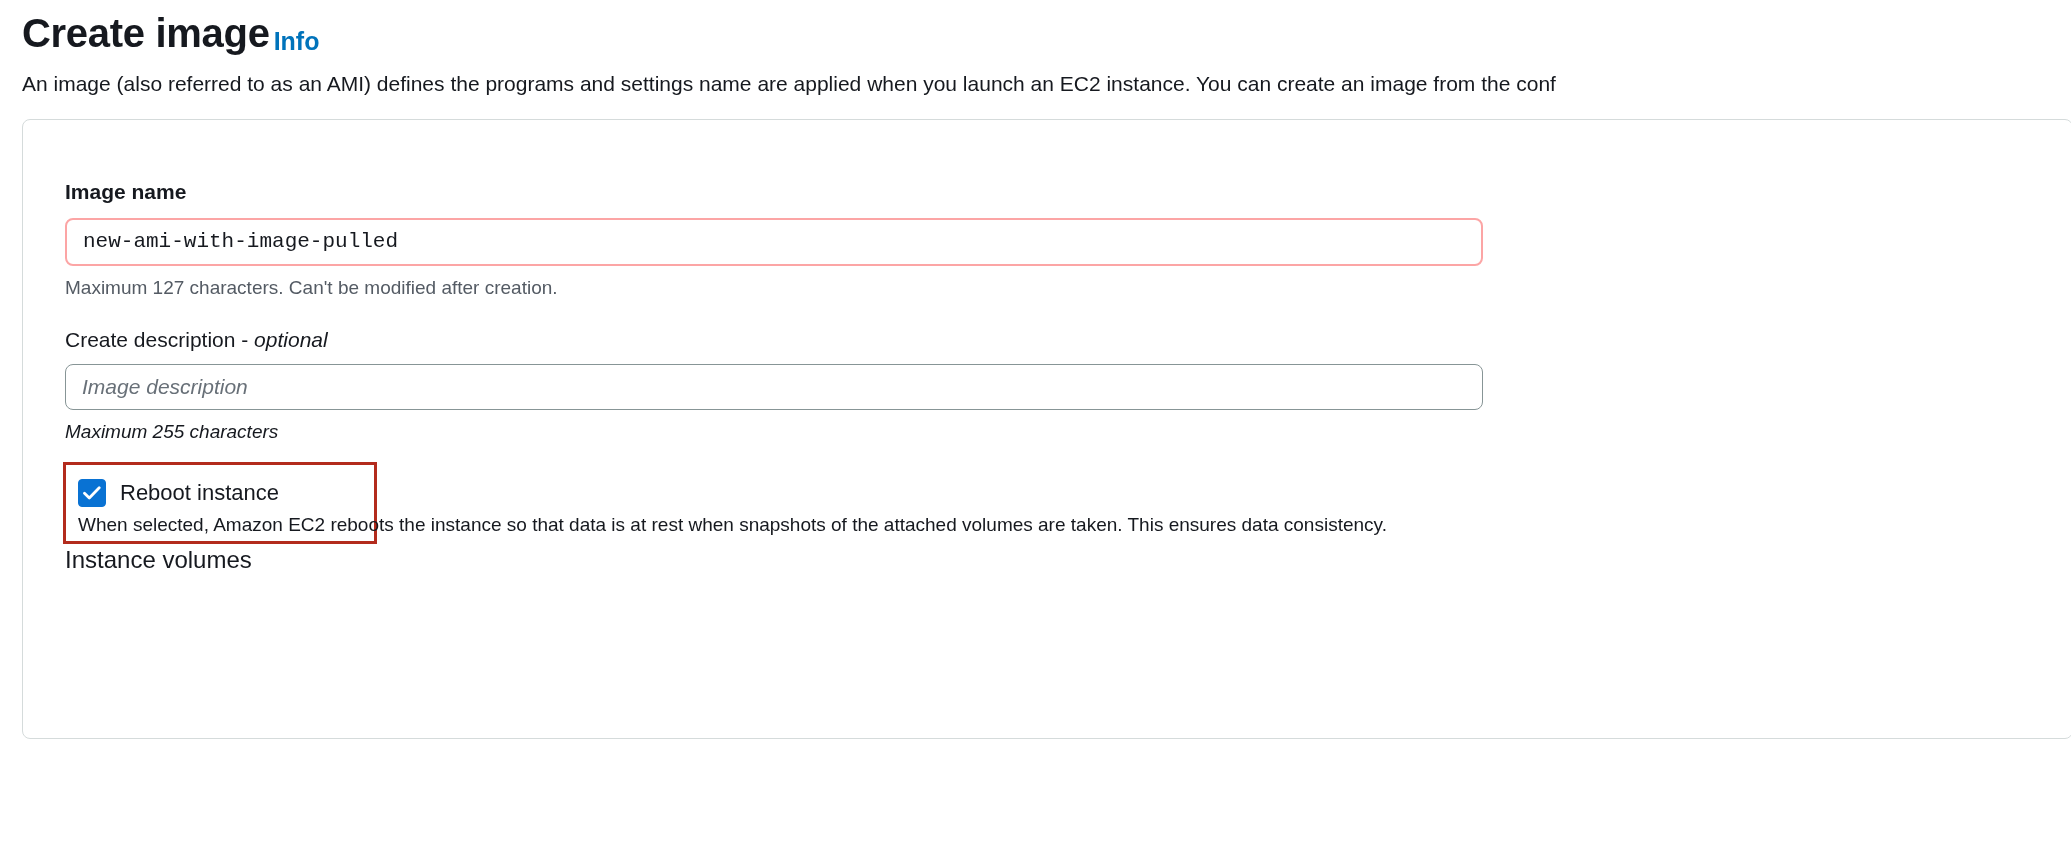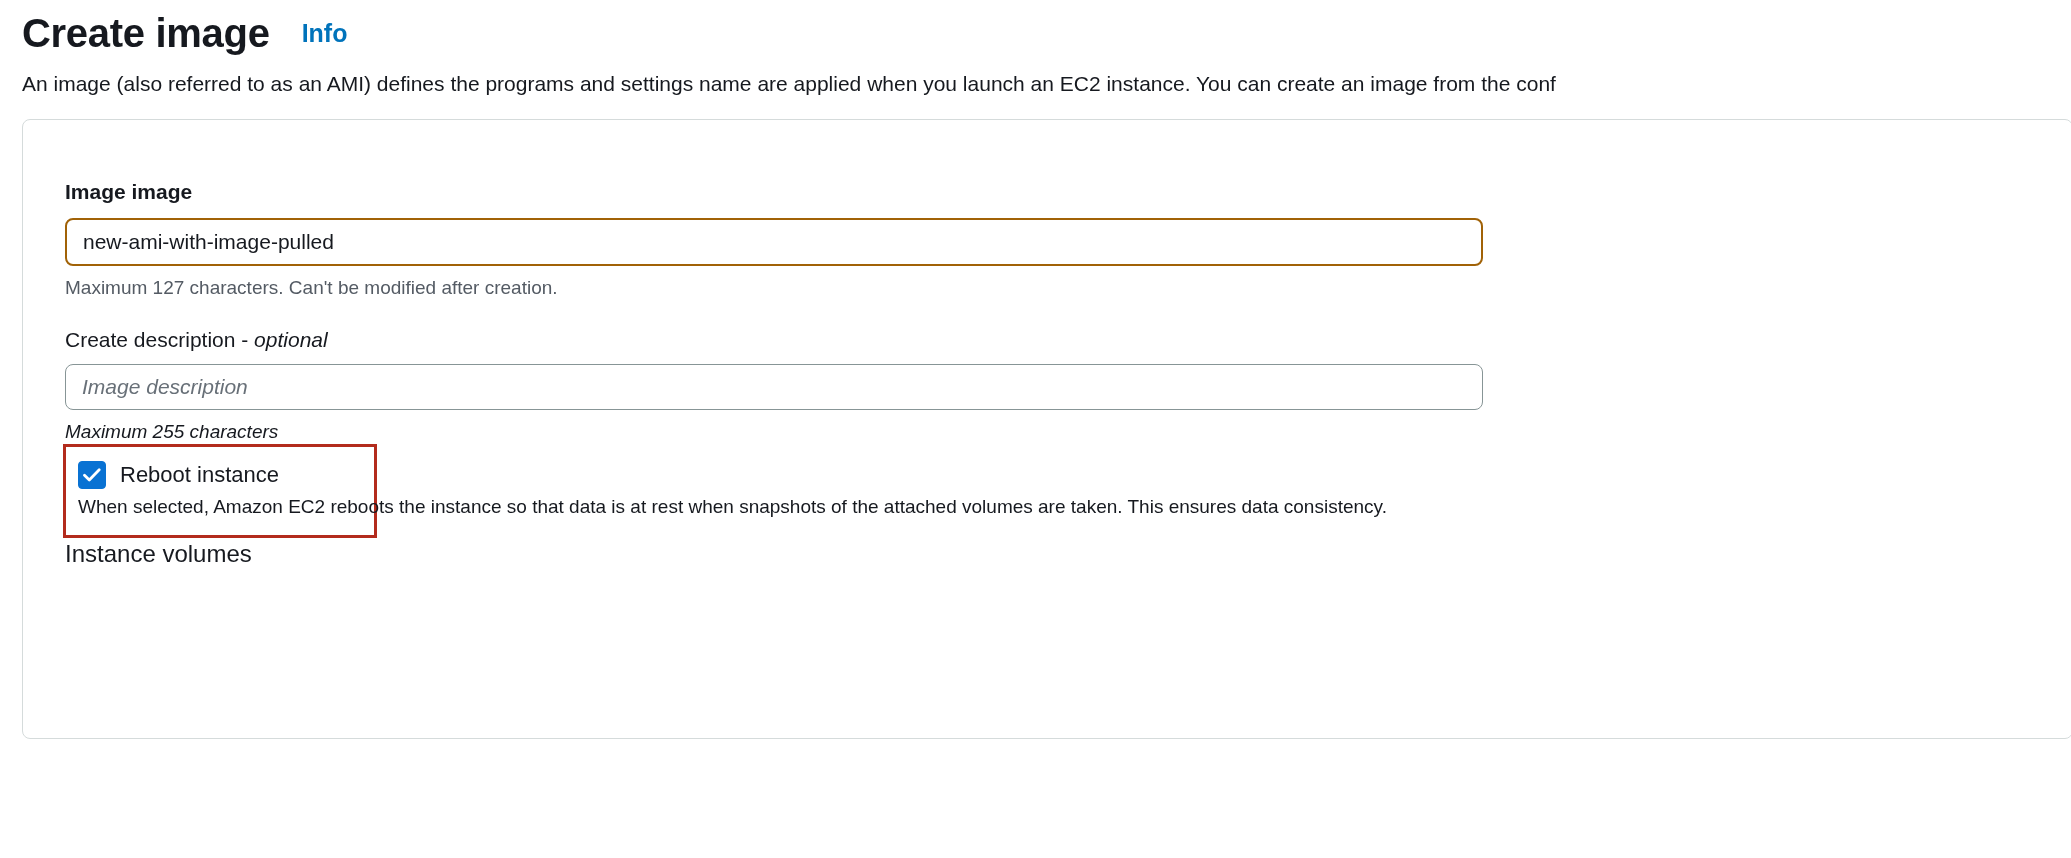--- a/index.html
+++ b/index.html
@@ -18,22 +18,22 @@
     position: relative;
     padding: 0 0 0 22px;
     box-sizing: border-box;
     width: 2071px;
     height: 858px;
   }
 
   
   .page-header {
     display: flex;
-    align-items: center;
-    gap: 32px;
+    align-items: flex-end;
+    gap: 4px;
     padding-top: 10px;
   }
   .page-title {
     font-size: 40px;
     font-weight: bold;
     letter-spacing: -0.3px;
     color: #16191f;
     margin: 0;
     line-height: 1.15;
   }
@@ -114,21 +114,22 @@
     padding: 0 16px;
     font-size: 21px;
     font-family: "Liberation Sans", sans-serif;
     color: #16191f;
     border: 2px solid #16191f;
     border-radius: 8px;
     outline: none;
     background: #ffffff;
   }
   .text-input.focused {
-    border: 2px solid #a16207;
+    border: 2px solid #fca5a5;
+    font-family: Liberation Mono, monospace;
   }
   .text-input.plain {
     border: 1px solid #879596;
     height: 46px;
     margin-top: 10px;
   }
   .text-input::placeholder {
     color: #687078;
     font-style: italic;
   }
@@ -140,26 +141,27 @@
     line-height: 1.3;
   }
   .hint.dark {
     color: #16191f;
     font-style: italic;
   }
 
   
   .reboot-highlight {
     position: relative;
+    margin-top: 18px;
     margin-left: -2px;
     width: 314px;
     border: 3px solid #b32b1d;
     box-sizing: border-box;
     padding: 14px 0 14px 12px;
-    height: 94px;
+    height: 82px;
   }
   .checkbox-row {
     display: flex;
     align-items: center;
     gap: 14px;
   }
   .checkbox {
     width: 26px;
     height: 26px;
     border-radius: 4px;
@@ -202,21 +204,21 @@
     <h1 class="page-title">Create image</h1>
     <a class="info-link">Info</a>
   </div>
 
   <div class="page-description">An image (also referred to as an AMI) defines the programs and settings name are applied when you launch an EC2 instance. You can create an image from the conf</div>
 
   <div class="container">
 
 
     <div class="field-block">
-      <div class="field-label">Image image</div>
+      <div class="field-label">Image name</div>
       <input class="text-input focused" type="text" value="new-ami-with-image-pulled" style="">
       <div class="hint">Maximum 127 characters. Can't be modified after creation.</div>
     </div>
 
     <div class="field-block">
       <div class="field-label-normal"><span>Create description - </span><span class="optional-text">optional</span></div>
       <input class="text-input plain" type="text" placeholder="Image description" style="">
       <div class="hint dark">Maximum 255 characters</div>
     </div>
 

